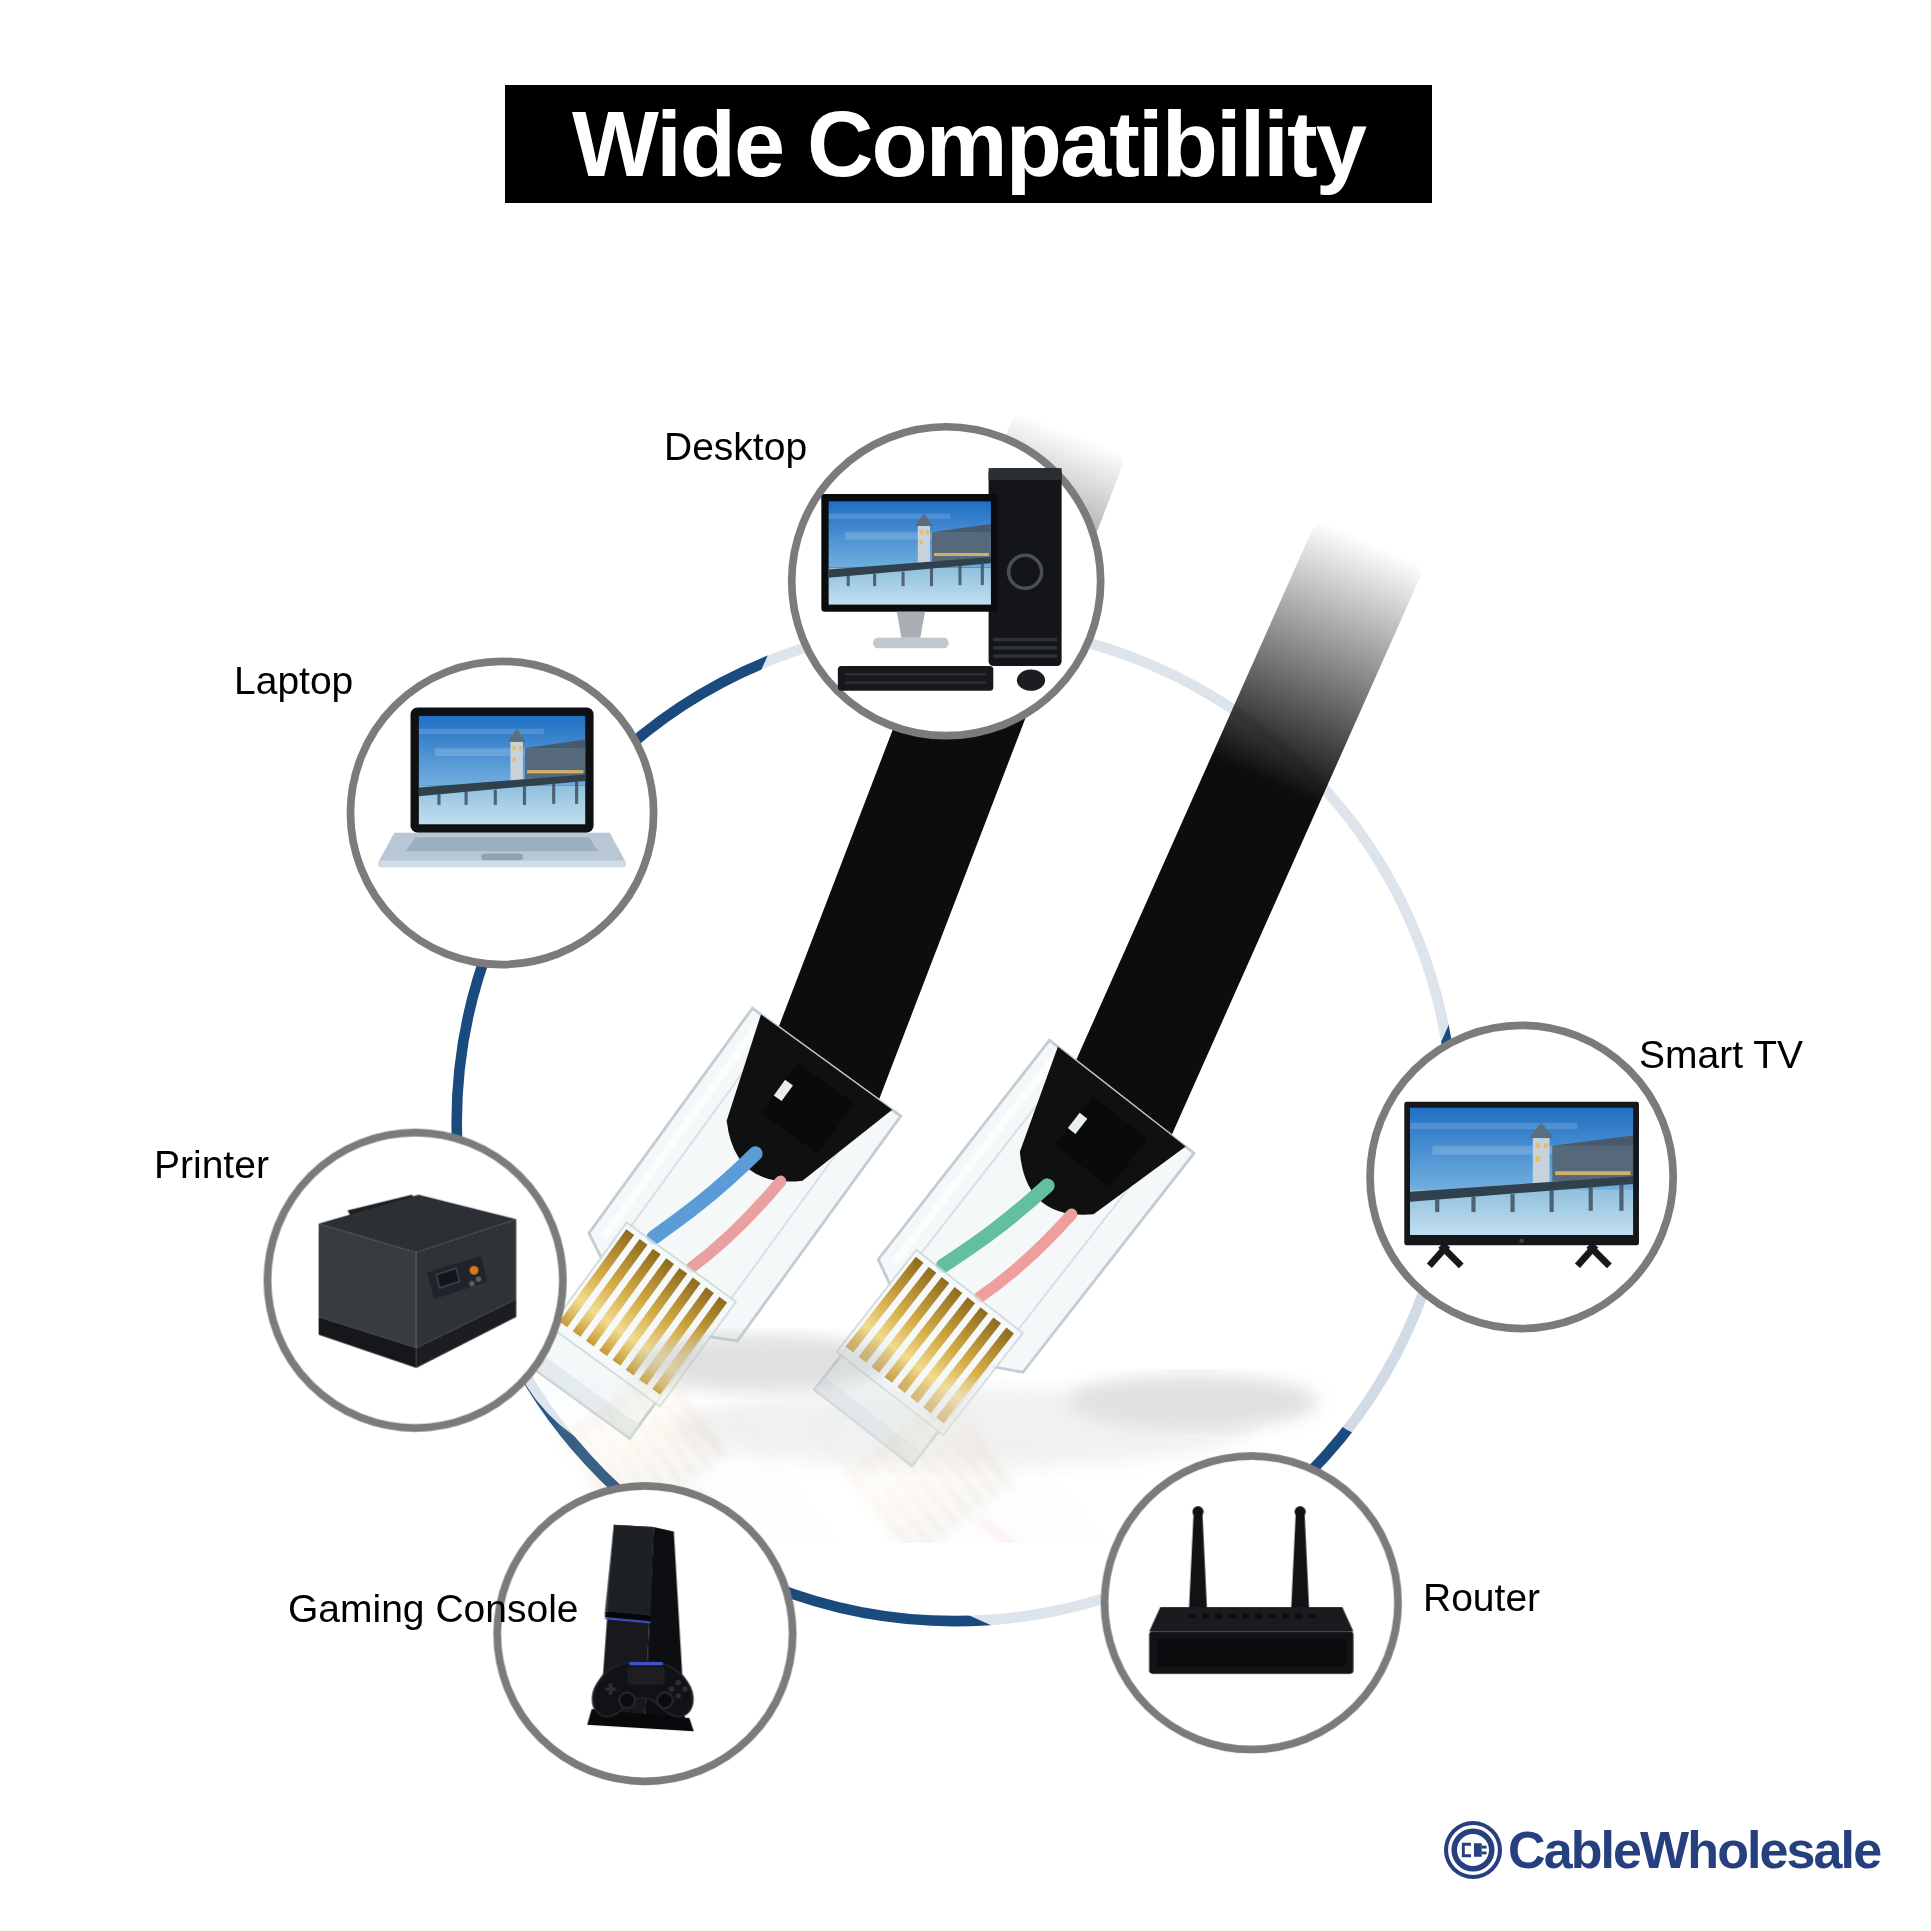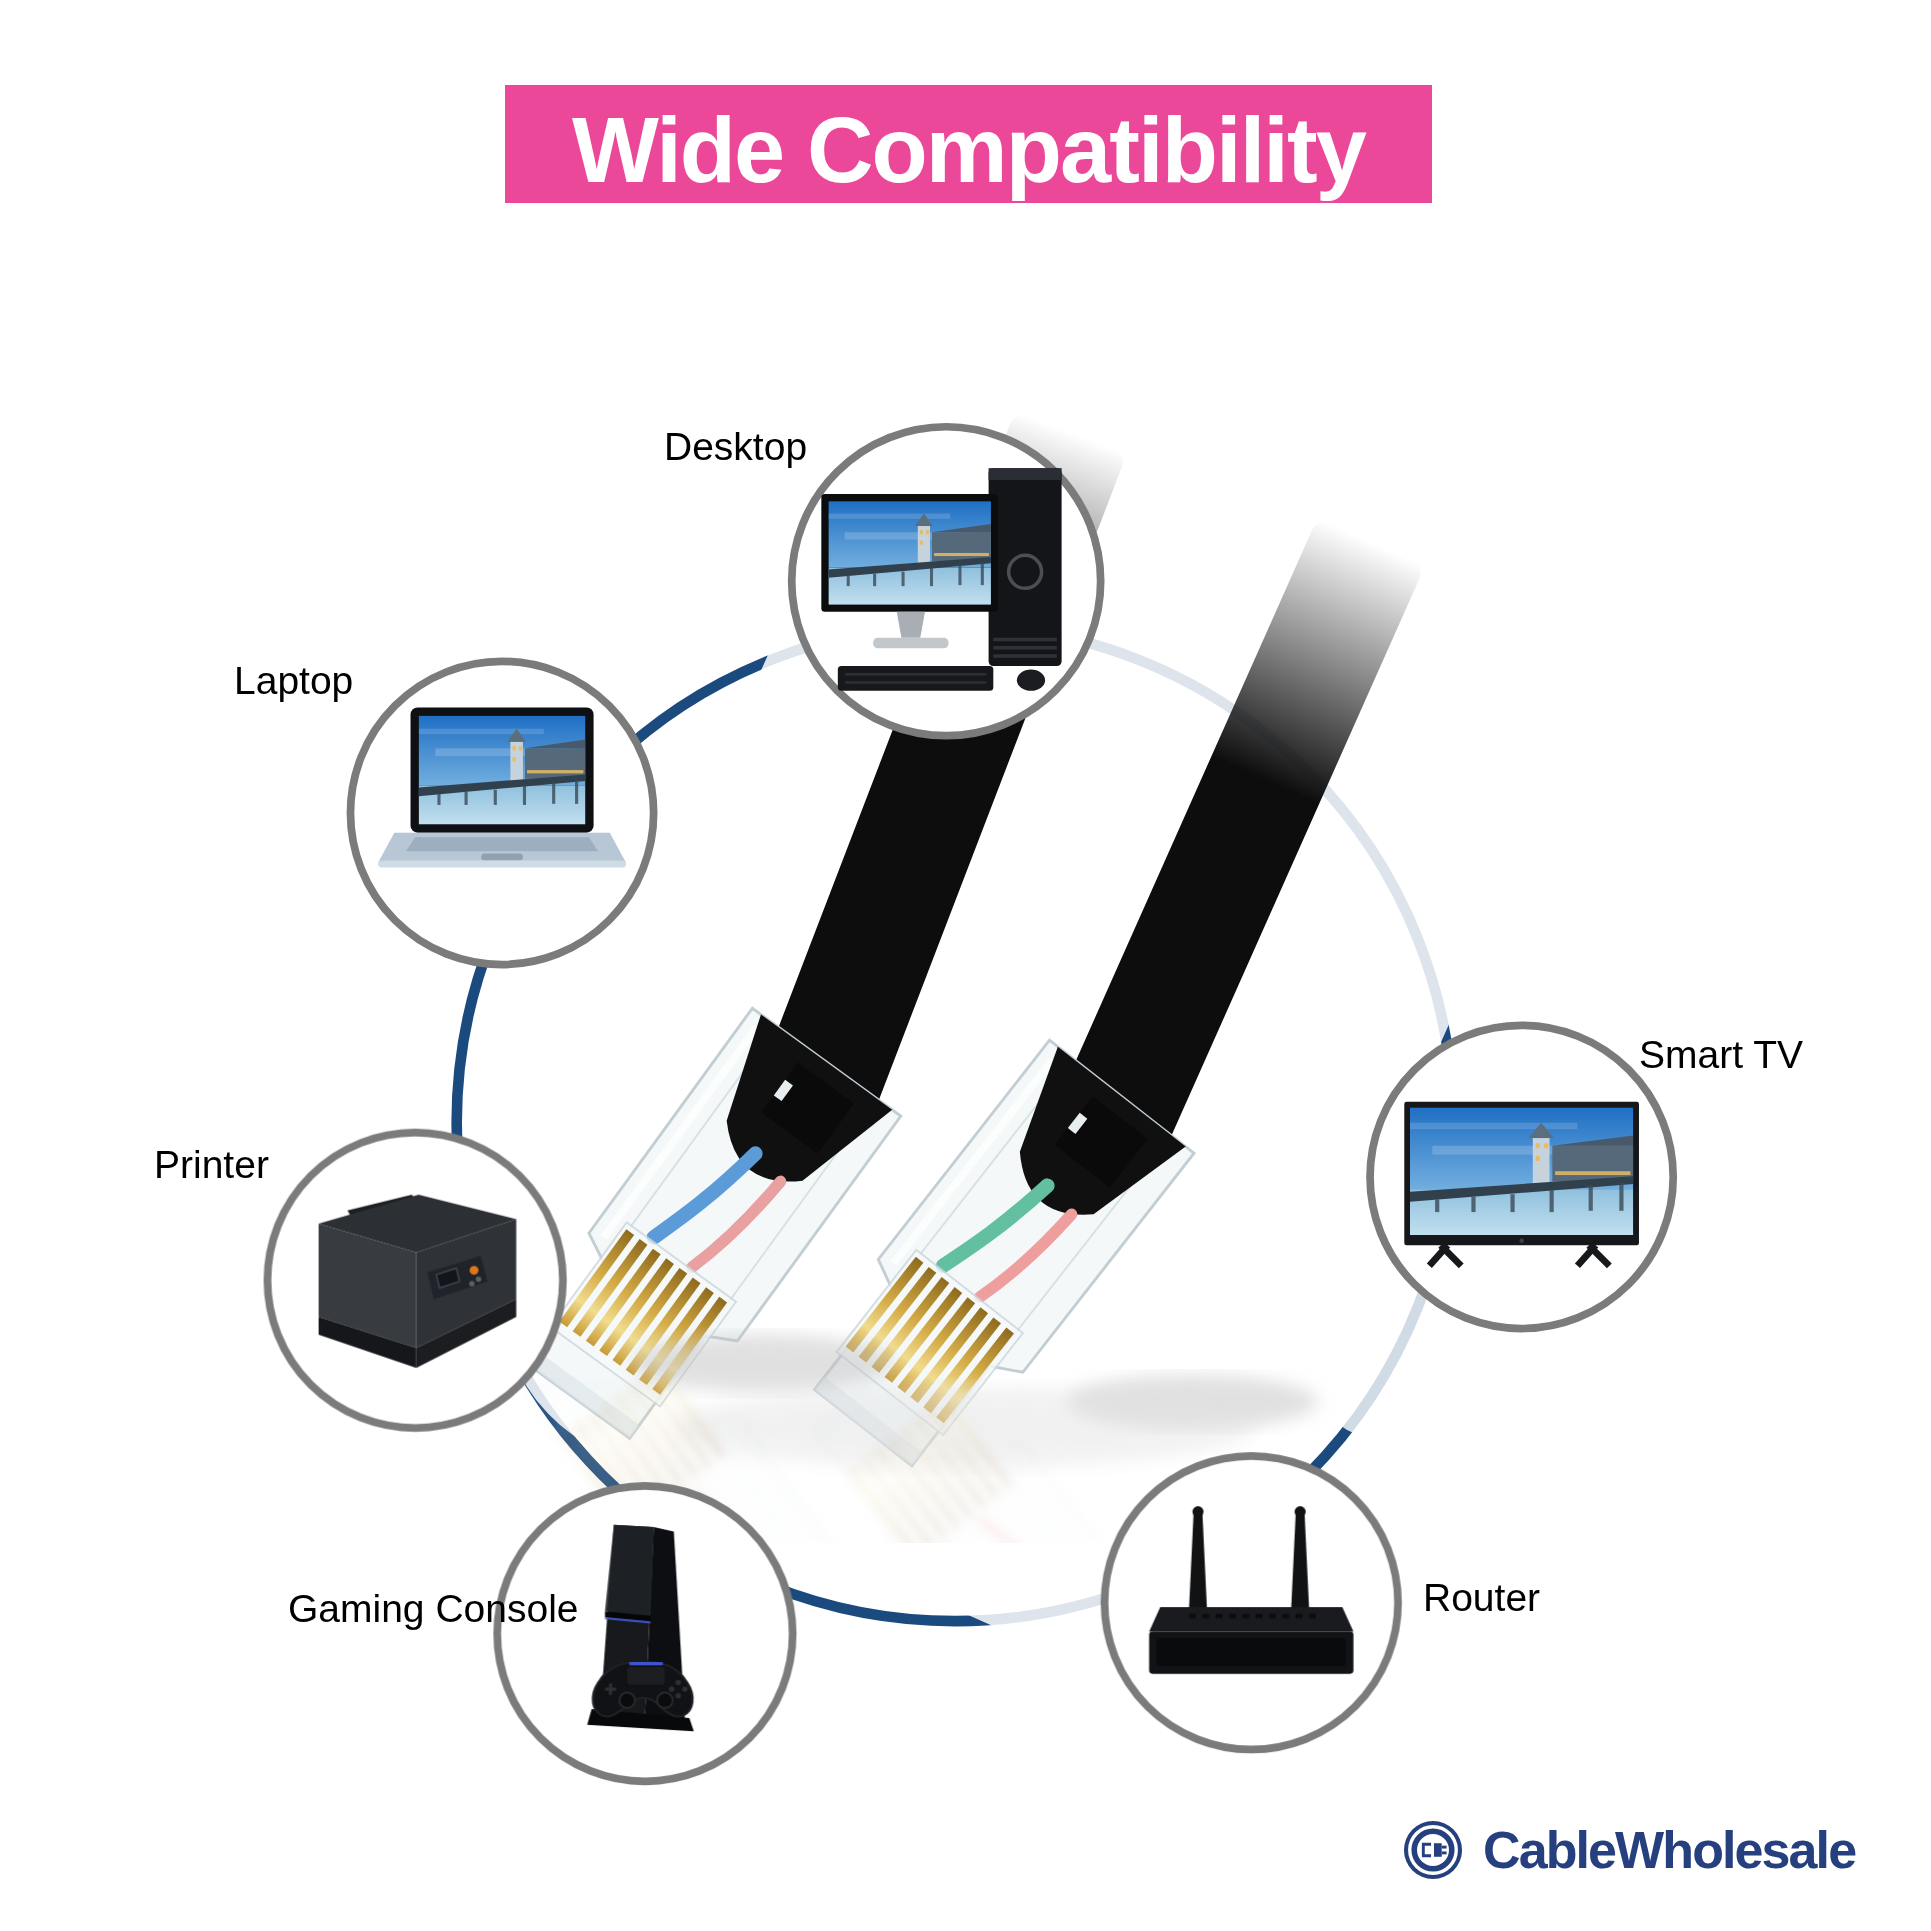--- a/index.html
+++ b/index.html
@@ -22,21 +22,21 @@
   .dev-label{
     position:absolute;color:#000000;font-size:39px;white-space:nowrap;
   }
   .lbl-desktop{left:664px;top:425px;}
   .lbl-laptop{left:234px;top:659px;}
   .lbl-printer{left:154px;top:1143px;}
   .lbl-gaming-console{left:288px;top:1587px;}
   .lbl-router{left:1423px;top:1576px;}
   .lbl-smart-tv{left:1639px;top:1033px;}
   .logo{
-    position:absolute;left:1402px;top:1819px;display:flex;align-items:center;gap:19px;
+    position:absolute;left:1442px;top:1819px;display:flex;align-items:center;gap:4px;
   }
   .logo-text{
     font-size:52px;font-weight:bold;color:#26407f;letter-spacing:-1.9px;white-space:nowrap;
   }
 </style>
 </head>
 <body>
 
 <div class="stage">
 
@@ -274,21 +274,21 @@
         <g stroke="#16181b" stroke-width="6" fill="none">
           <path d="M46,172 L30,190"></path>
             <path d="M40,172 L58,190"></path>
           <path d="M176,172 L160,190"></path>
             <path d="M170,172 L188,190"></path>
         </g>
       </g>
     </g>
   </svg>
 
-  <div class="banner" style="background: #ec4899; align-items: flex-end;">
+  <div class="banner" style="background: #000000;">
     <span class="banner-title">Wide Compatibility</span>
   </div>
 
   <div class="subtitle">
   </div>
 
   <div class="dev-label lbl-desktop">Desktop</div>
   <div class="dev-label lbl-laptop">Laptop</div>
   <div class="dev-label lbl-printer">Printer</div>
   <div class="dev-label lbl-gaming-console">Gaming Console</div>

